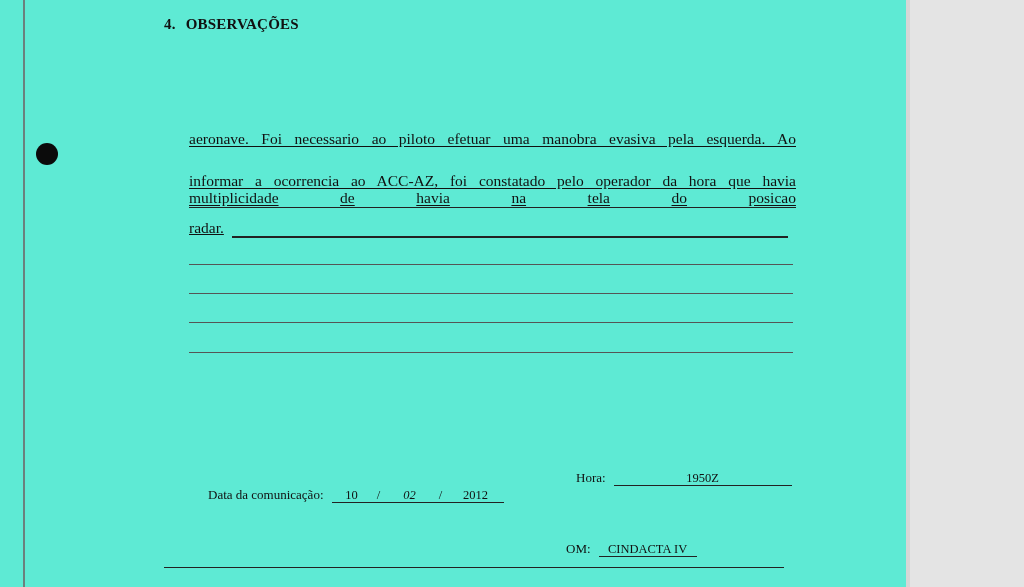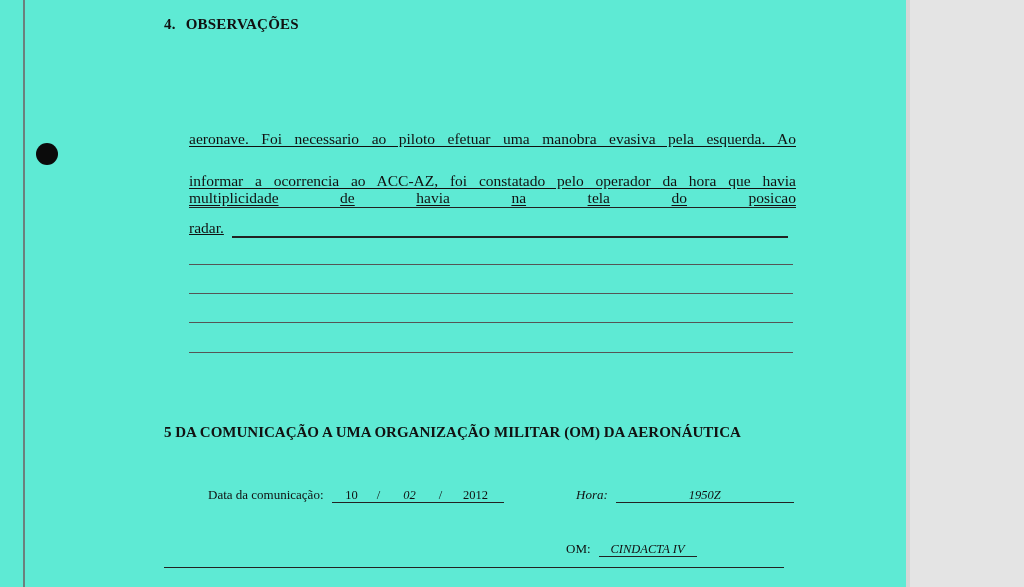--- a/index.html
+++ b/index.html
@@ -73,31 +73,30 @@
   <div class="rule" style="left:189px; top:207px; width:607px; background:#222;"></div>
 
   <div class="abs" style="left:189px; top:209px; font-size:15.5px; text-decoration:underline;margin-top:10px;">radar.</div>
   <div class="rule" style="left:232px; top:236px; width:556px; background:#222; height:1.5px;"></div>
 
   <div class="rule" style="left:189px; top:264px; width:604px;"></div>
   <div class="rule" style="left:189px; top:293px; width:604px;"></div>
   <div class="rule" style="left:189px; top:322px; width:604px;"></div>
   <div class="rule" style="left:189px; top:352px; width:604px;"></div>
 
-  <div class="abs h5">5 DA COMUNICAÇÃO A UMA ORGANIZAÇÃO MILITAR (OM) DA AERONÁUTICA</div>
 
   <div class="abs" style="left:208px; top:485px;">
     <span class="field-label">Data da comunicação:</span>
     <span class="field-val" style="width:40px; margin-left:4px;">10</span><span class="field-val" style="width:14px;">/</span><span class="field-val" style="width:48px;font-style:italic;">02</span><span class="field-val" style="width:14px;">/</span><span class="field-val" style="width:56px;">2012</span>
   </div>
-  <div class="abs" style="left:576px; top:485px;font-style:italic;">
+  <div class="abs" style="left:576px; top:468px;">
     <span class="field-label">Hora:</span>
     <span class="field-val" style="width:178px; margin-left:4px;">1950Z</span>
   </div>
 
   <div class="abs" style="left:566px; top:539px;">
     <span class="field-label">OM:</span>
-    <span class="field-val" style="width:98px; margin-left:4px;font-style:italic;">CINDACTA IV</span>
+    <span class="field-val" style="width:98px; margin-left:4px;">CINDACTA IV</span>
   </div>
 
   <div class="rule" style="left:164px; top:567px; width:620px; background:#222;"></div>
 </div>
 <div class="page-shadow"></div>
 
 </body></html>

